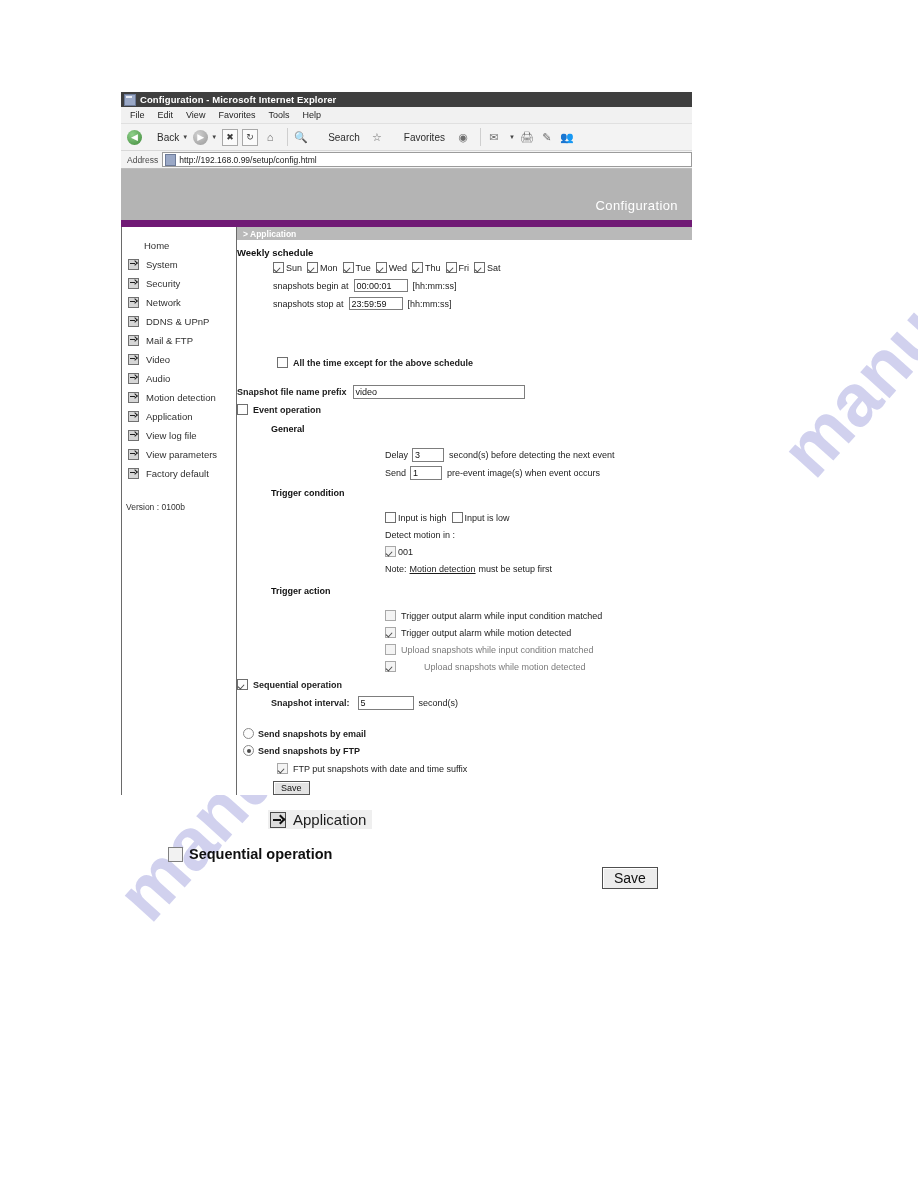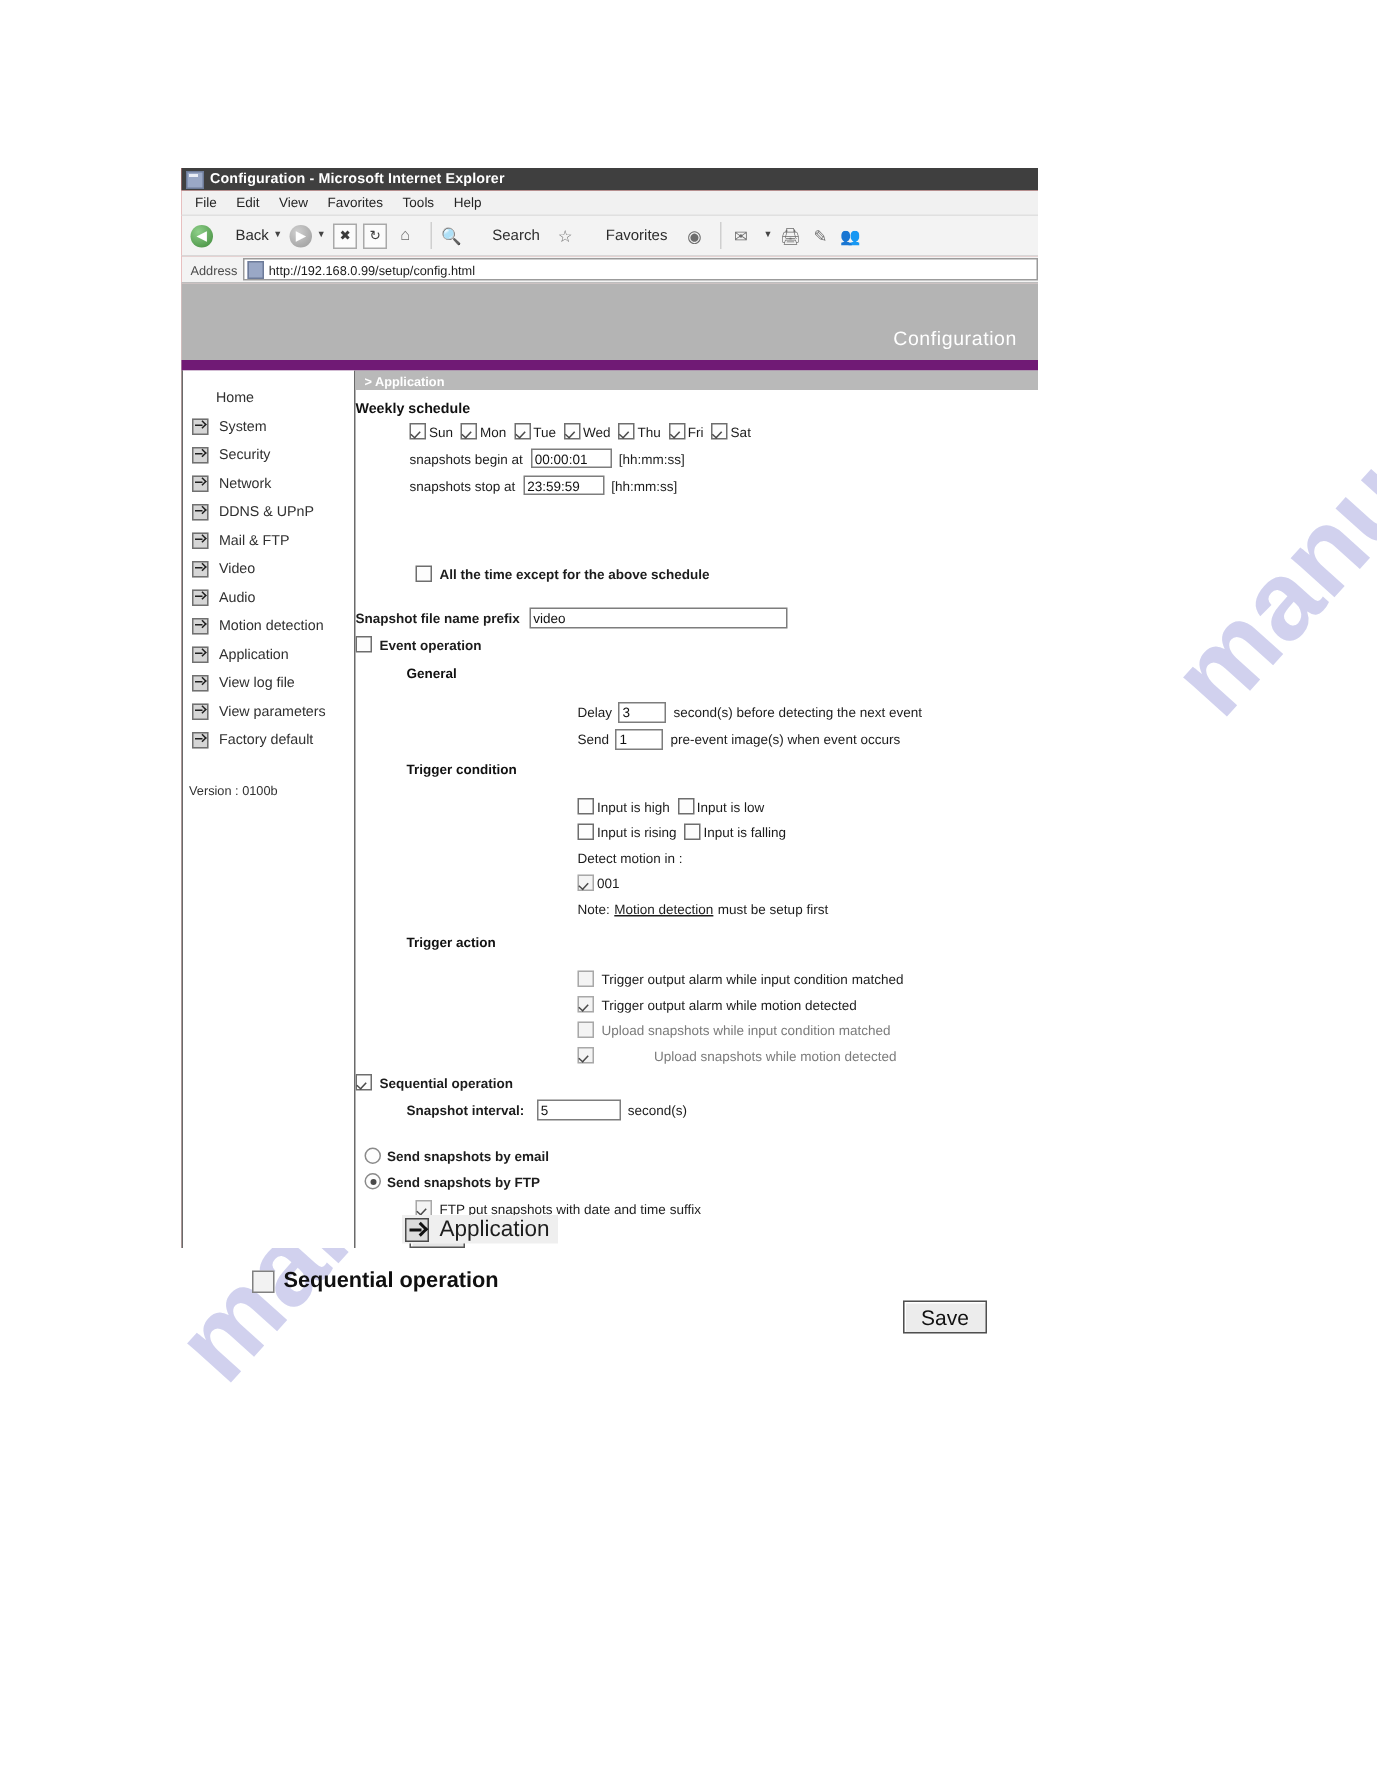--- a/index.html
+++ b/index.html
@@ -15,22 +15,22 @@
     position:absolute;color:#c9caec;font-weight:bold;
     font-family:"Liberation Sans", sans-serif;
     white-space:nowrap;pointer-events:none;user-select:none;
     transform-origin:left top;opacity:.85;
   }
   .wm1{left:764px;top:436px;font-size:74px;transform:rotate(-48deg);}
   .wm2{left:100px;top:880px;font-size:74px;transform:rotate(-48deg);}
 
   
   #ie-window{
-    position:absolute;left:121px;top:112px;width:571px;
-    background:#b91c1c;
+    position:absolute;left:121px;top:92px;width:571px;
+    background:#404040;
   }
   .titlebar{
     height:15px;background:#3f3f3f;display:flex;align-items:center;
     padding:0 3px;
   }
   .title-ico{
     width:10px;height:10px;margin-right:4px;background:#9aa8c6;
     border:1px solid #6d7b99;position:relative;flex:0 0 auto;
   }
   .title-ico:after{
@@ -409,30 +409,20 @@
             <span class="day">
                 <span class="cb"></span>
                 <span class="lbl">Input is high</span>
               </span>
             <span class="day">
                 <span class="cb"></span>
                 <span class="lbl">Input is low</span>
               </span>
           </div>
 
-          <div class="row ind3" style="margin-top:2px;">
-            <span class="day">
-                <span class="cb"></span>
-                <span class="lbl">Input is rising</span>
-              </span>
-            <span class="day">
-                <span class="cb"></span>
-                <span class="lbl">Input is falling</span>
-              </span>
-          </div>
 
           <div class="row ind3" style="margin-top:2px;">
             <span class="lbl">Detect motion in :</span>
           </div>
 
           <div class="row ind3" style="margin-top:2px;">
             <span class="cb on dim"></span>
             <span class="lbl">001</span>
           </div>
 
@@ -453,21 +443,21 @@
           <div class="row ind3" style="margin-top:2px;">
             <span class="cb on dim"></span>
             <span class="lbl" style="margin-left:3px;">Trigger output alarm while motion detected</span>
           </div>
           <div class="row ind3" style="margin-top:2px;">
             <span class="cb dim"></span>
             <span class="lbl" style="margin-left:3px;color:#7b7b7b;">Upload snapshots while input condition matched</span>
           </div>
           <div class="row ind3" style="margin-top:2px;">
             <span class="cb on dim"></span>
-            <span class="lbl" style="margin-left:12px;color:#7b7b7b;padding-left:26px;">Upload snapshots while motion detected</span>
+            <span class="lbl" style="margin-left:0;color:#7b7b7b;padding-left:26px;">Upload snapshots while motion detected</span>
           </div>
 
 
           <div class="row" style="margin-top:3px;">
             <span class="cb on"></span>
             <span class="lbl bold" style="margin-left:3px;">Sequential operation</span>
           </div>
 
           <div class="row" style="margin-top:3px;padding-left:34px;">
             <span class="lbl bold">Snapshot interval:</span>

